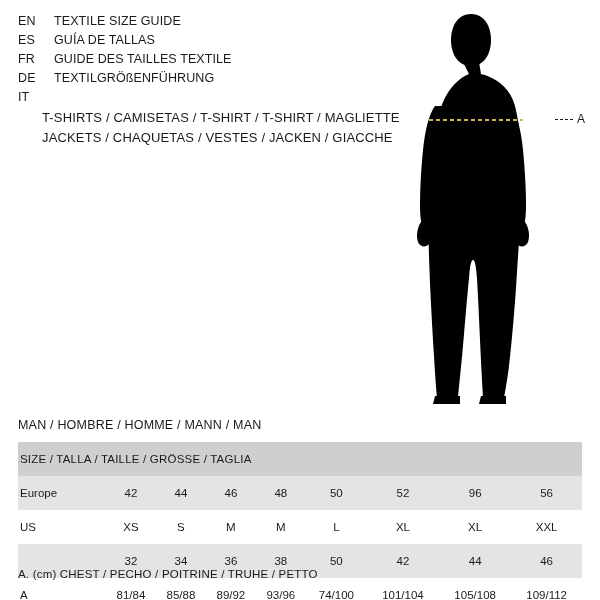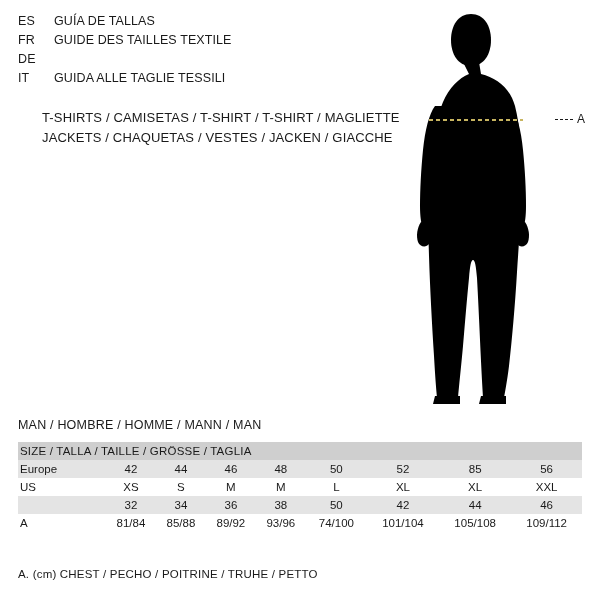--- a/index.html
+++ b/index.html
@@ -103,21 +103,21 @@
     position: absolute;
     left: 18px;
     top: 442px;
     width: 564px;
     border-collapse: collapse;
     font-size: 11.5px;
     color: #1a1a1a;
   }
   table.size-table td {
     padding: 0;
-    height: 18px;
+    height: 34px;
     vertical-align: middle;
     text-align: center;
     font-weight: normal;
   }
   table.size-table td.rowlabel {
     text-align: left;
     padding-left: 2px;
     width: 86px;
   }
   tr.header-row td {
@@ -142,33 +142,37 @@
     color: #1a1a1a;
   }
 </style>
 </head>
 <body>
 
 <div class="page">
 
   <div class="lang-block">
     <div class="lang-row">
+      <span class="lang-code">EN</span>
+      <span class="lang-text">TEXTILE SIZE GUIDE</span>
+    </div>
+    <div class="lang-row">
       <span class="lang-code">ES</span>
       <span class="lang-text">GUÍA DE TALLAS</span>
     </div>
     <div class="lang-row">
       <span class="lang-code">FR</span>
       <span class="lang-text">GUIDE DES TAILLES TEXTILE</span>
     </div>
     <div class="lang-row">
       <span class="lang-code">DE</span>
+      <span class="lang-text">TEXTILGRÖßENFÜHRUNG</span>
     </div>
     <div class="lang-row">
       <span class="lang-code">IT</span>
-      <span class="lang-text">GUIDA ALLE TAGLIE TESSILI</span>
     </div>
   </div>
 
   <div class="cat-block">
     <div class="cat-line">T-SHIRTS / CAMISETAS / T-SHIRT / T-SHIRT / MAGLIETTE</div>
     <div class="cat-line">JACKETS / CHAQUETAS / VESTES / JACKEN / GIACCHE</div>
   </div>
 
   <div class="figure-wrap">
     <svg class="figure-svg" width="195" height="400" viewBox="0 0 195 400">
@@ -241,21 +245,21 @@
         <td colspan="9">SIZE / TALLA / TAILLE / GRÖSSE / TAGLIA</td>
       </tr>
       <tr class="shade">
         <td class="rowlabel">Europe</td>
         <td>42</td>
         <td>44</td>
         <td>46</td>
         <td>48</td>
         <td>50</td>
         <td>52</td>
-        <td>85</td>
+        <td>96</td>
         <td>56</td>
       </tr>
       <tr class="plain">
         <td class="rowlabel">US</td>
         <td>XS</td>
         <td>S</td>
         <td>M</td>
         <td>M</td>
         <td>L</td>
         <td>XL</td>

